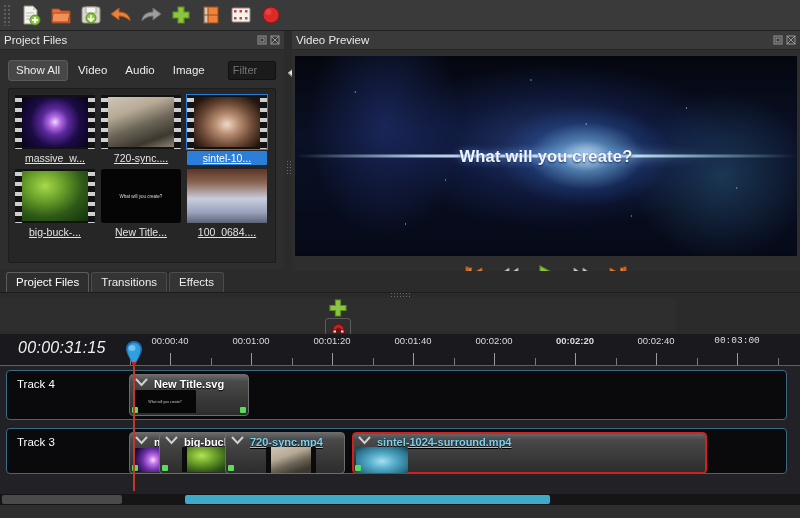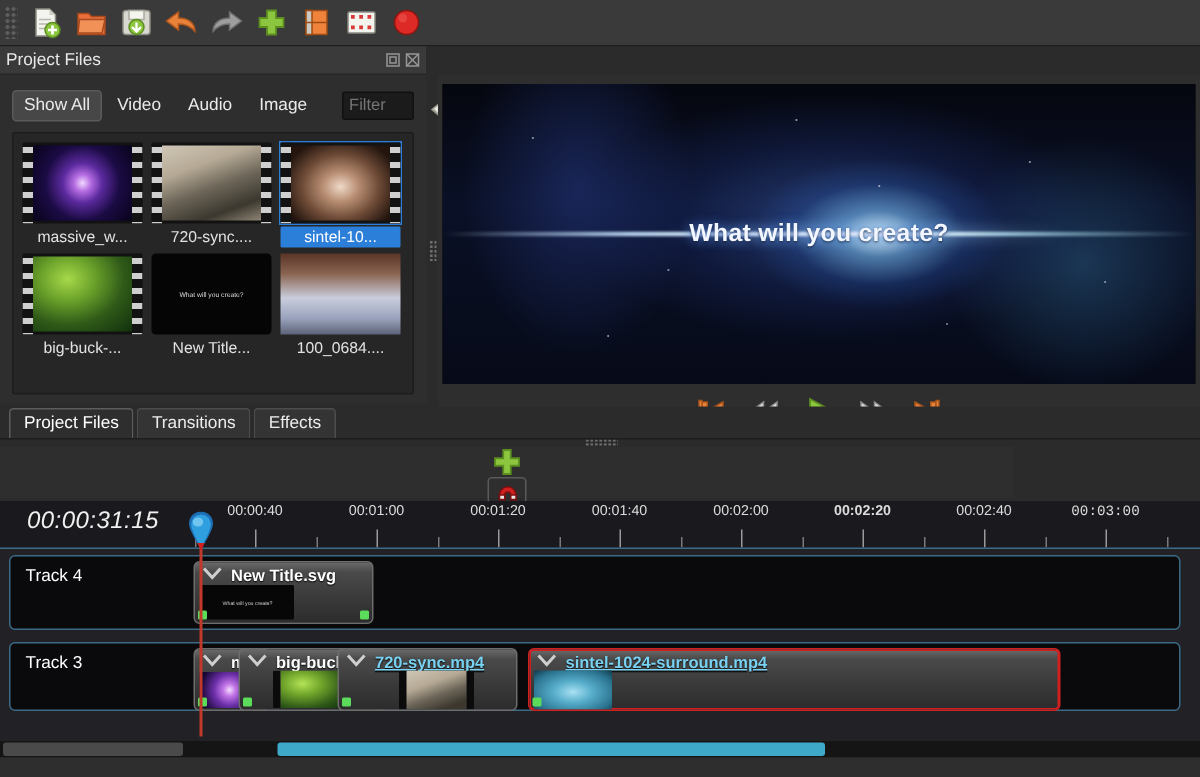--- a/index.html
+++ b/index.html
@@ -56,21 +56,21 @@
     padding: 0 4px; margin-left: 13px; line-height: 17px;
   }
   .broom { margin-left: 7px; width: 20px; height: 20px; }
 
   .files-box {
     position: absolute; left: 8px; top: 38px; width: 268px; height: 175px;
     background: #262626; border: 1px solid #1c1c1c; border-radius: 2px;
     padding: 6px 0 0 6px;
   }
   .file-grid { display: flex; flex-wrap: wrap; gap: 4px 6px; }
-  .file-cell { width: 80px; }
+  .file-cell { width: 80px; text-decoration: underline; }
   .thumb-wrap { width: 80px; height: 54px; position: relative; }
   .film {
     position: absolute; inset: 0; background: #121212; border-radius: 1px;
     overflow: hidden;
   }
   .perf { position: absolute; top: 0; width: 7px; height: 100%;
     background: #121212;
     background-image: repeating-linear-gradient(to bottom,
       transparent 0 3px, #cfcfcf 3px 7px, transparent 7px 10px);
   }
@@ -385,20 +385,37 @@
           </div>
           <div class="file-label">100_0684....</div>
         </div>
 
       </div>
     </div>
   </div>
 
   <div class="vsplit"></div>
 
+  <div class="panel-title" id="preview-title">
+    <span>Video Preview</span>
+    <span class="ctl">
+      <span class="pt-ico">
+        <svg width="10" height="10" viewBox="0 0 10 10">
+            <rect x="1" y="1" width="8" height="8" fill="none" stroke="#cfcfcf"></rect>
+            <rect x="3" y="3" width="4" height="4" fill="none" stroke="#cfcfcf"></rect>
+          </svg>
+      </span>
+      <span class="pt-ico">
+        <svg width="10" height="10" viewBox="0 0 10 10">
+            <rect x="1" y="1" width="8" height="8" fill="none" stroke="#cfcfcf"></rect>
+            <path d="M1 1l8 8M9 1l-8 8" stroke="#cfcfcf"></path>
+          </svg>
+      </span>
+    </span>
+  </div>
 
   <div id="preview-body">
     <div class="video-area">
       <div class="space"></div>
       <div class="stars"></div>
       <div class="flare2"></div>
       <div class="flare"></div>
       <div class="vo-text">What will you create?</div>
     </div>
 

